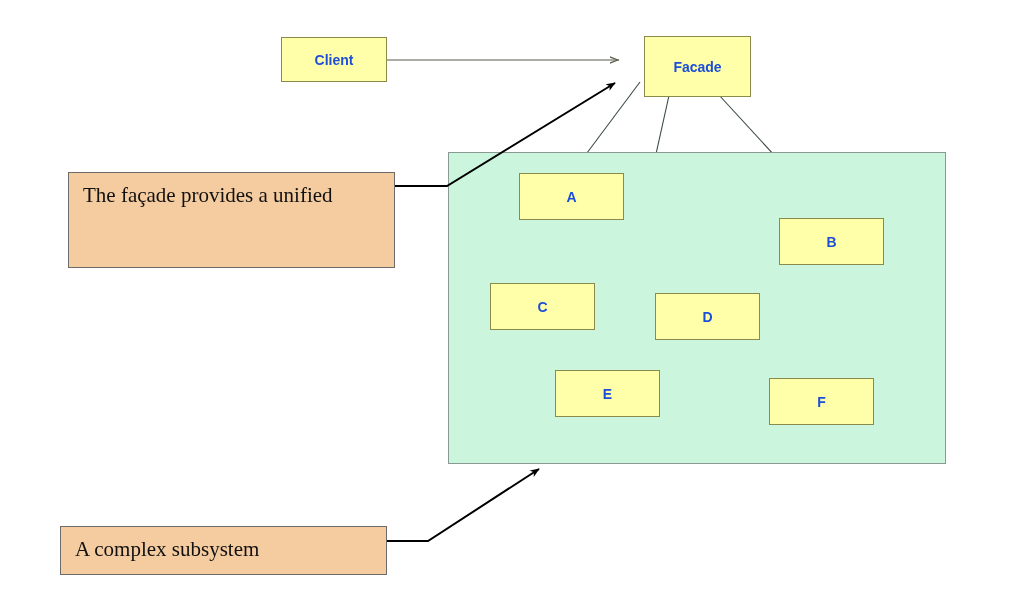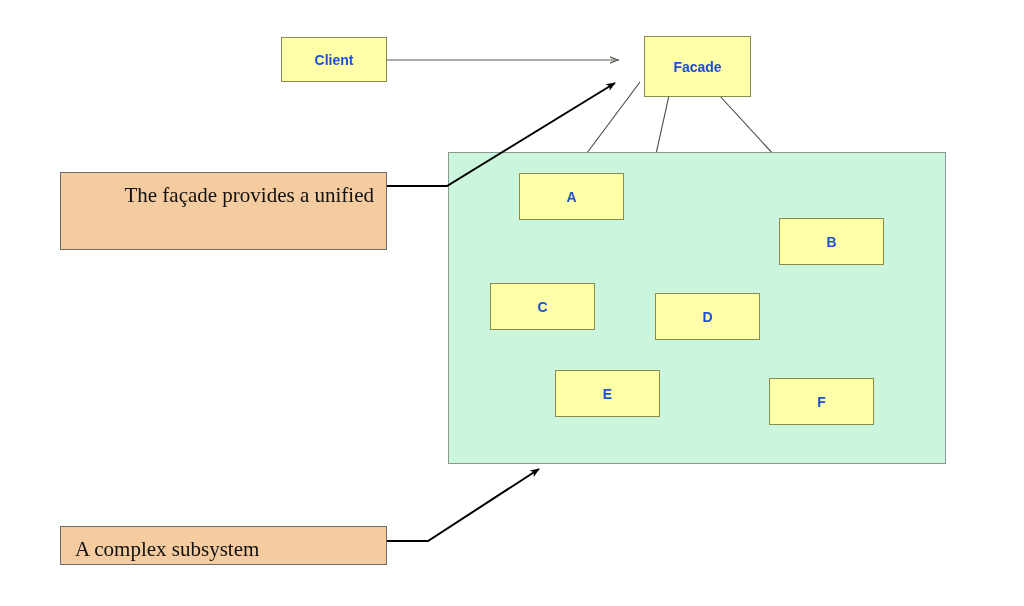--- a/index.html
+++ b/index.html
@@ -115,25 +115,25 @@
   </div>
 
   <div class="node" style="left:555px;top:370px;width:105px;height:47px;">
     <span>E</span>
   </div>
 
   <div class="node" style="left:769px;top:378px;width:105px;height:47px;">
     <span>F</span>
   </div>
 
-  <div class="callout" style="left:60px;top:172px;width:327px;height:78px;text-align:right;">
+  <div class="callout" style="left:68px;top:172px;width:327px;height:96px;">
     <span class="ln">The façade provides a unified</span>
   </div>
 
-  <div class="callout" style="left:60px;top:526px;width:327px;height:39px;">
+  <div class="callout" style="left:60px;top:526px;width:327px;height:49px;">
     <span class="ln">A complex subsystem</span>
   </div>
 
   <svg class="layer over" viewBox="0 0 1024 606" xmlns="http://www.w3.org/2000/svg">
     <defs>
       <marker id="solidArrow" markerWidth="11" markerHeight="11" refX="9.2" refY="4.2" orient="auto" markerUnits="userSpaceOnUse">
         <path d="M0.5,0.4 L10,4.2 L0.5,8 L3,4.2 Z" fill="#000000"></path>
       </marker>
       <marker id="openArrow" markerWidth="11" markerHeight="9" refX="9.5" refY="4.3" orient="auto" markerUnits="userSpaceOnUse">
         <path d="M0.5,0.6 L10,4.3 L0.5,8 L0.5,6.6 L7,4.3 L0.5,2 Z" fill="#5a5a4a"></path>

